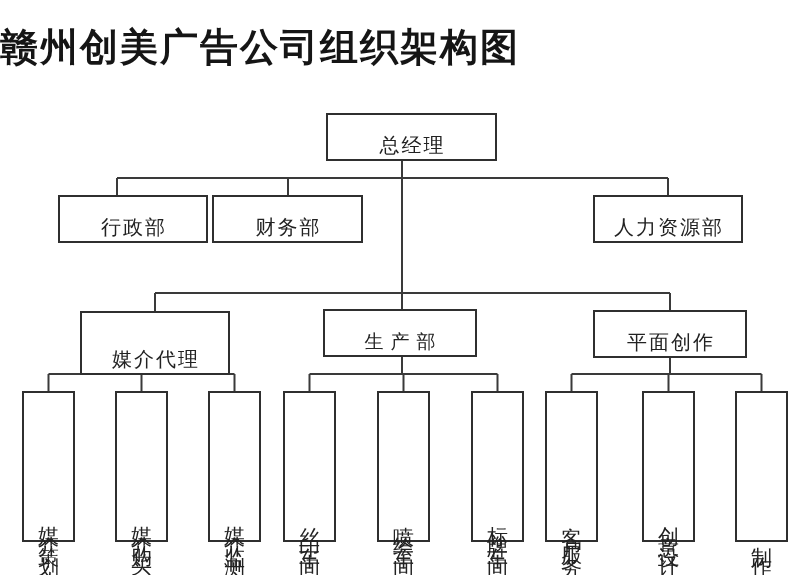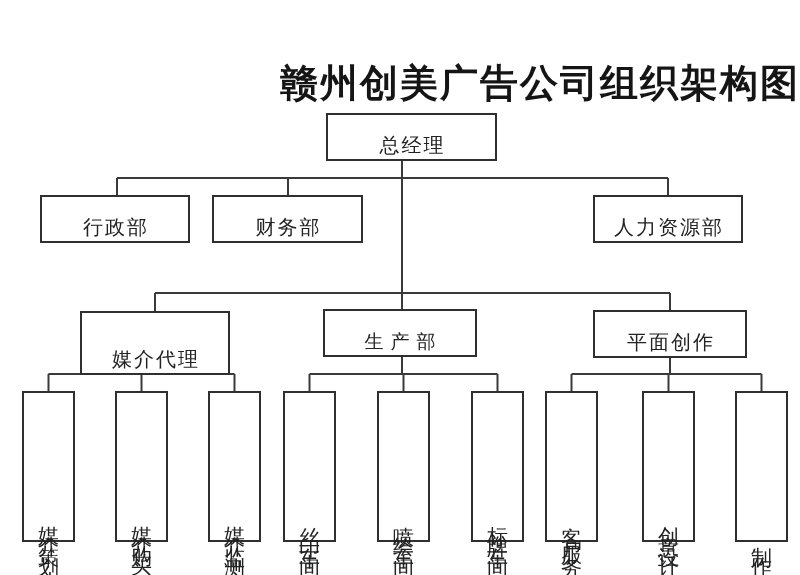--- a/index.html
+++ b/index.html
@@ -9,27 +9,26 @@
     height: 575px;
     background: #ffffff;
     overflow: hidden;
     font-family: "DejaVu Sans", sans-serif;
   }
   .title {
     position: absolute;
     left: 0;
     top: 22px;
     width: 100%;
-    text-align: right;
+    text-align: left;
     font-size: 38px;
     font-weight: bold;
     color: #151515;
     letter-spacing: 2px;
     white-space: nowrap;
-    margin-top: 36px;
   }
   .connectors {
     position: absolute;
     left: 0;
     top: 0;
   }
   .node {
     position: absolute;
     box-sizing: border-box;
     border: 2px solid #2f2f2f;
@@ -90,21 +89,21 @@
              M571.5 374 H761.5
              M571.5 374 V391
              M668.5 374 V391
              M761.5 374 V391" fill="none" stroke="#3a3a3a" stroke-width="2"></path>
   </svg>
 
   <div class="node" style="left:326px;top:113px;width:171px;height:48px">
     <span class="hlabel">总经理</span>
   </div>
 
-  <div class="node" style="left:40px;top:195px;width:150px;height:48px">
+  <div class="node" style="left:58px;top:195px;width:150px;height:48px">
     <span class="hlabel">行政部</span>
   </div>
   <div class="node" style="left:212px;top:195px;width:151px;height:48px">
     <span class="hlabel">财务部</span>
   </div>
   <div class="node" style="left:593px;top:195px;width:150px;height:48px">
     <span class="hlabel">人力资源部</span>
   </div>
 
   <div class="node" style="left:80px;top:311px;width:150px;height:64px">

